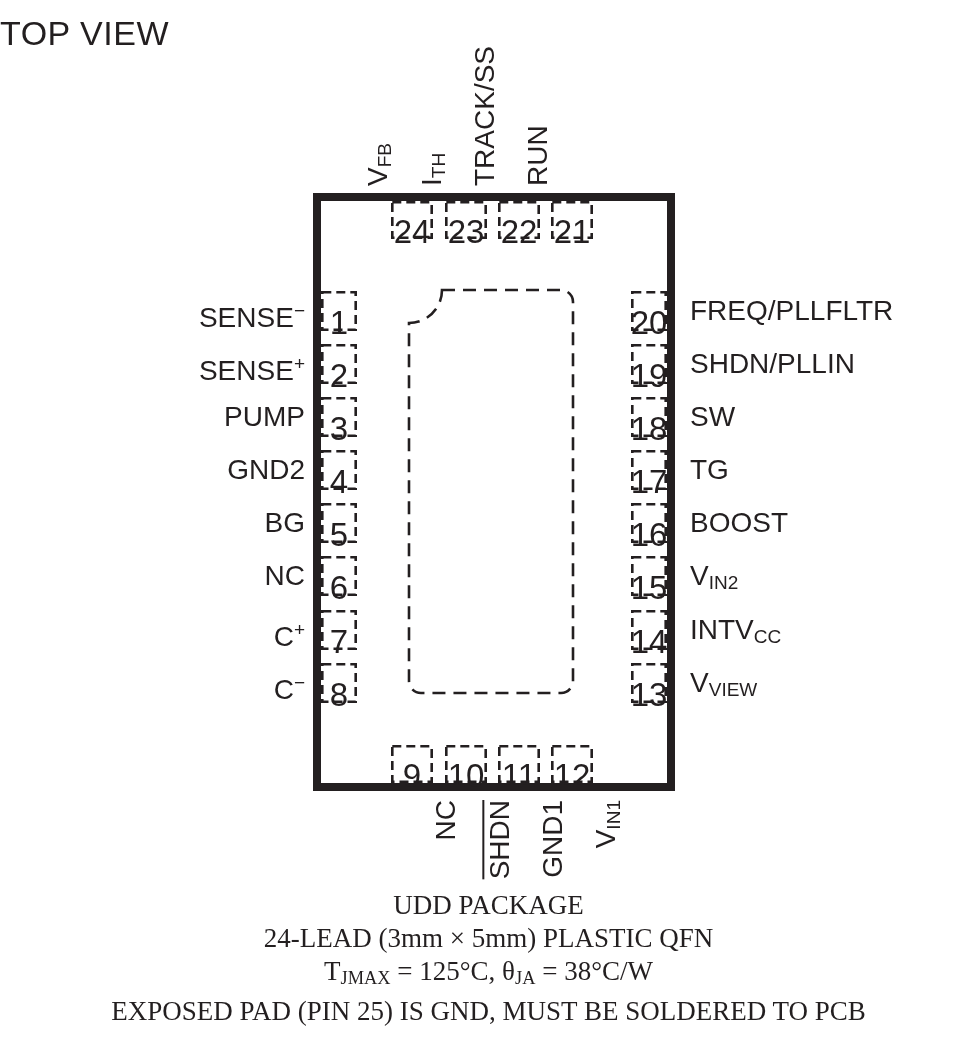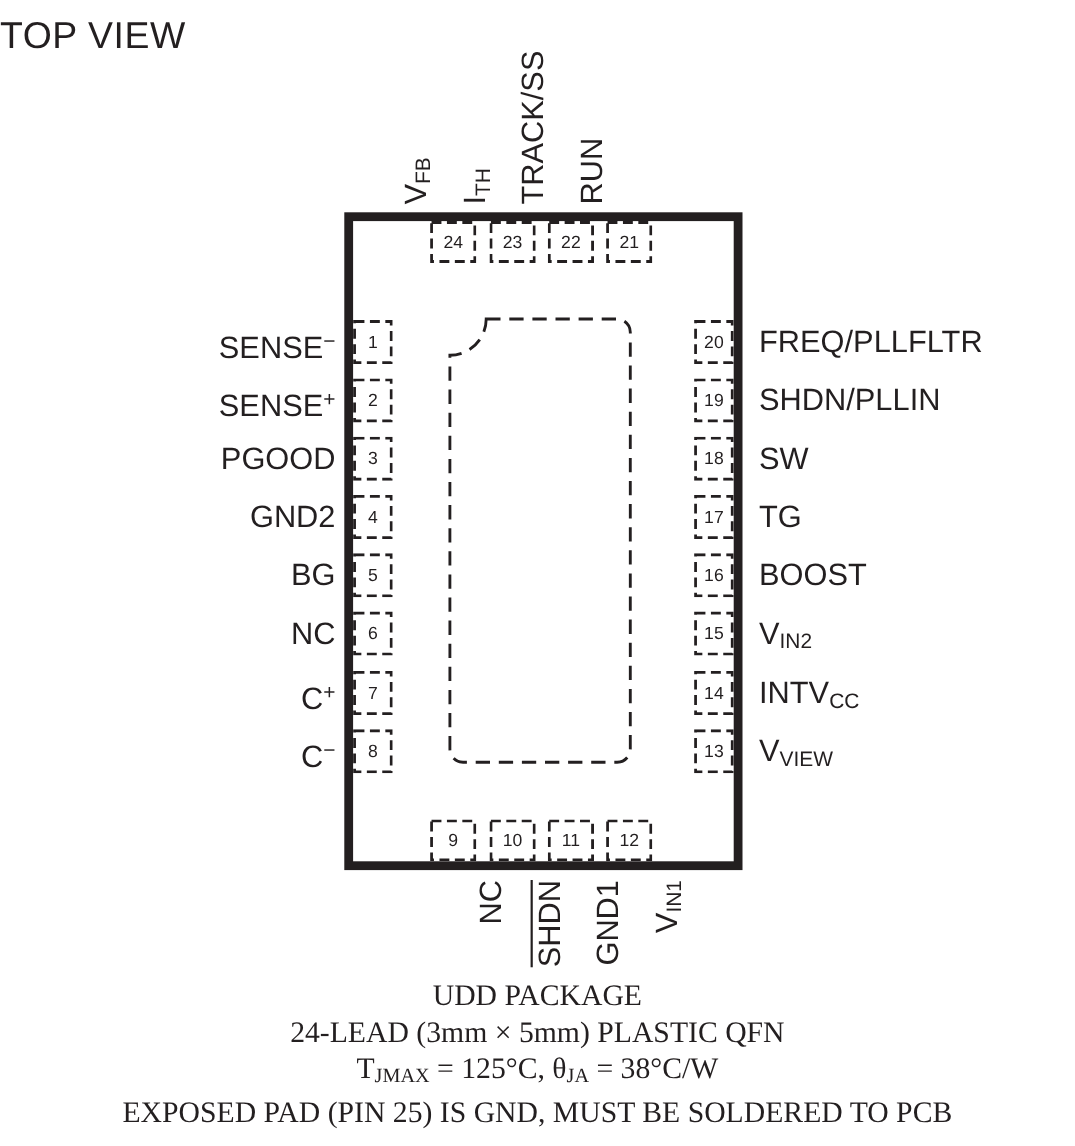--- a/index.html
+++ b/index.html
@@ -33,23 +33,23 @@
   .pad-label {
     position: absolute;
     left: 402px; top: 460px; width: 178px;
     text-align: center;
     font-size: 28px;
     line-height: 33px;
   }
   .pin-box { position: absolute; }
   .pin-box svg { position: absolute; left: 0; top: 0; display: block; }
   .pin-num {
-    position: absolute; left: 0; top: 1px; width: 100%; height: 100%;
+    position: absolute; left: 0; top: 12px; width: 100%; height: 100%;
     display: flex; align-items: center; justify-content: center;
-    font-size: 16px;
+    font-size: 33px;
   }
   .side-label {
     position: absolute;
     height: 40px; line-height: 40px;
     font-size: 28px;
     white-space: nowrap;
   }
   .left-label  { text-align: right; }
   .vlabel {
     position: absolute;
@@ -100,21 +100,21 @@
         </svg>
         <span class="pin-num">2</span>
       </div>
       <div class="side-label left-label" style="right: 672px; top: 344px;"><span>SENSE</span><span class="sup">+</span></div>
       <div class="pin-box" style="left: 321px; top: 397px; width: 36px; height: 40px;">
         <svg viewBox="0 0 36 40" width="36" height="40">
           <rect x="1.3" y="1.3" width="33.4" height="37.4" fill="none" stroke="#231f20" stroke-width="2.6" stroke-dasharray="9 5"></rect>
         </svg>
         <span class="pin-num">3</span>
       </div>
-      <div class="side-label left-label" style="right: 672px; top: 397px;"><span>PGOOD</span></div>
+      <div class="side-label left-label" style="right: 672px; top: 397px;"><span>PUMP</span></div>
       <div class="pin-box" style="left: 321px; top: 450px; width: 36px; height: 40px;">
         <svg viewBox="0 0 36 40" width="36" height="40">
           <rect x="1.3" y="1.3" width="33.4" height="37.4" fill="none" stroke="#231f20" stroke-width="2.6" stroke-dasharray="9 5"></rect>
         </svg>
         <span class="pin-num">4</span>
       </div>
       <div class="side-label left-label" style="right: 672px; top: 450px;"><span>GND2</span></div>
       <div class="pin-box" style="left: 321px; top: 503px; width: 36px; height: 40px;">
         <svg viewBox="0 0 36 40" width="36" height="40">
           <rect x="1.3" y="1.3" width="33.4" height="37.4" fill="none" stroke="#231f20" stroke-width="2.6" stroke-dasharray="9 5"></rect>

